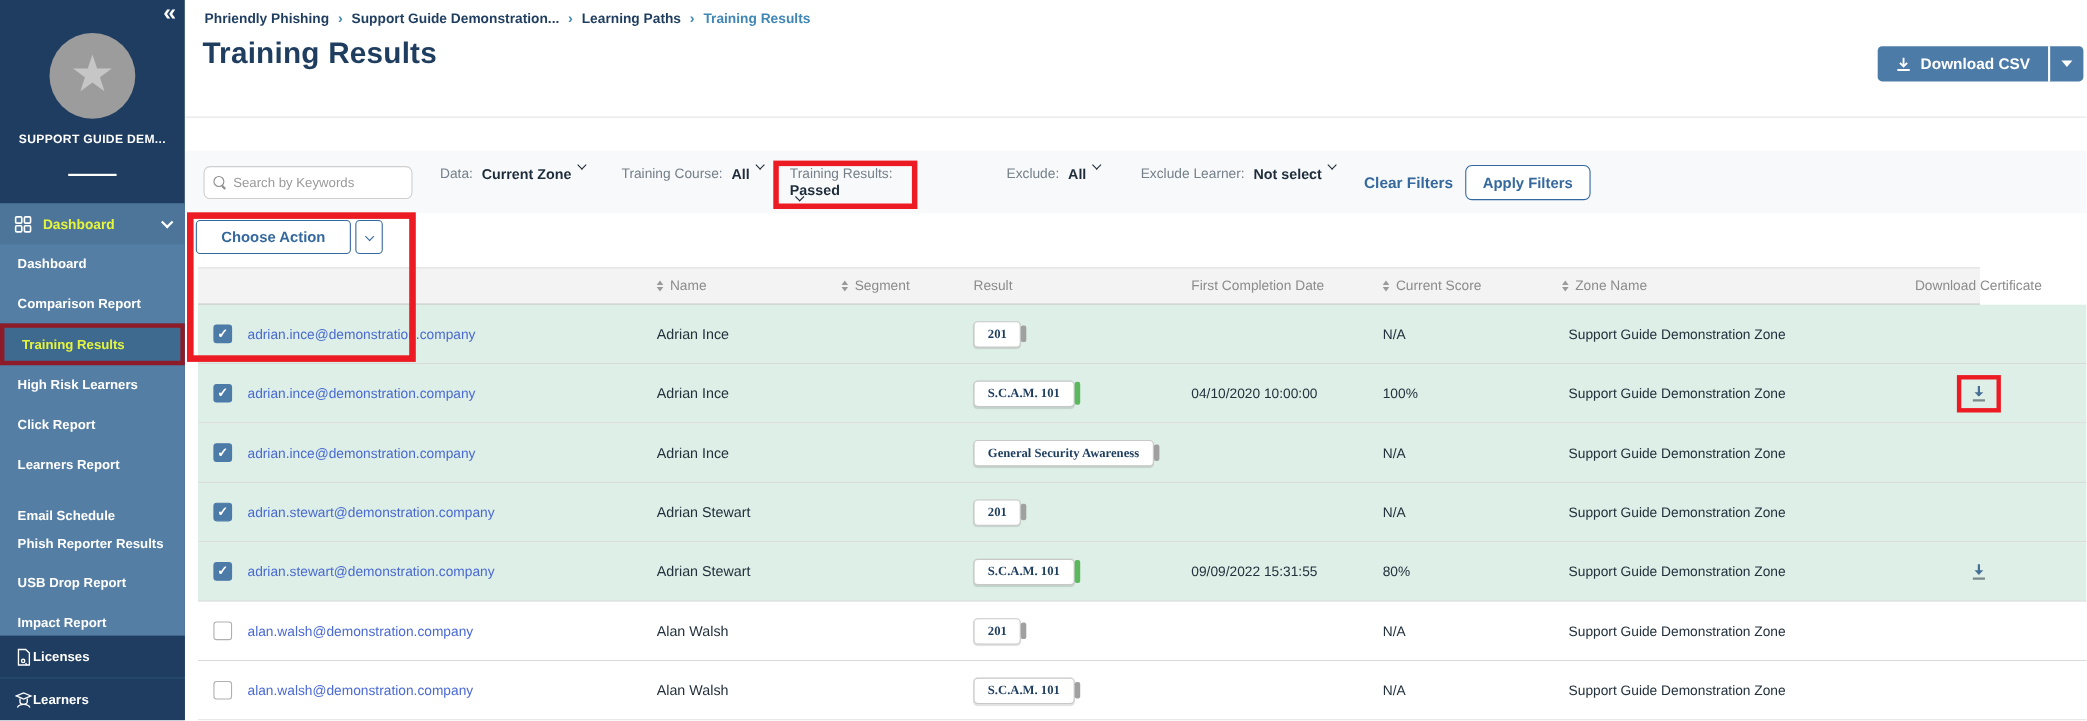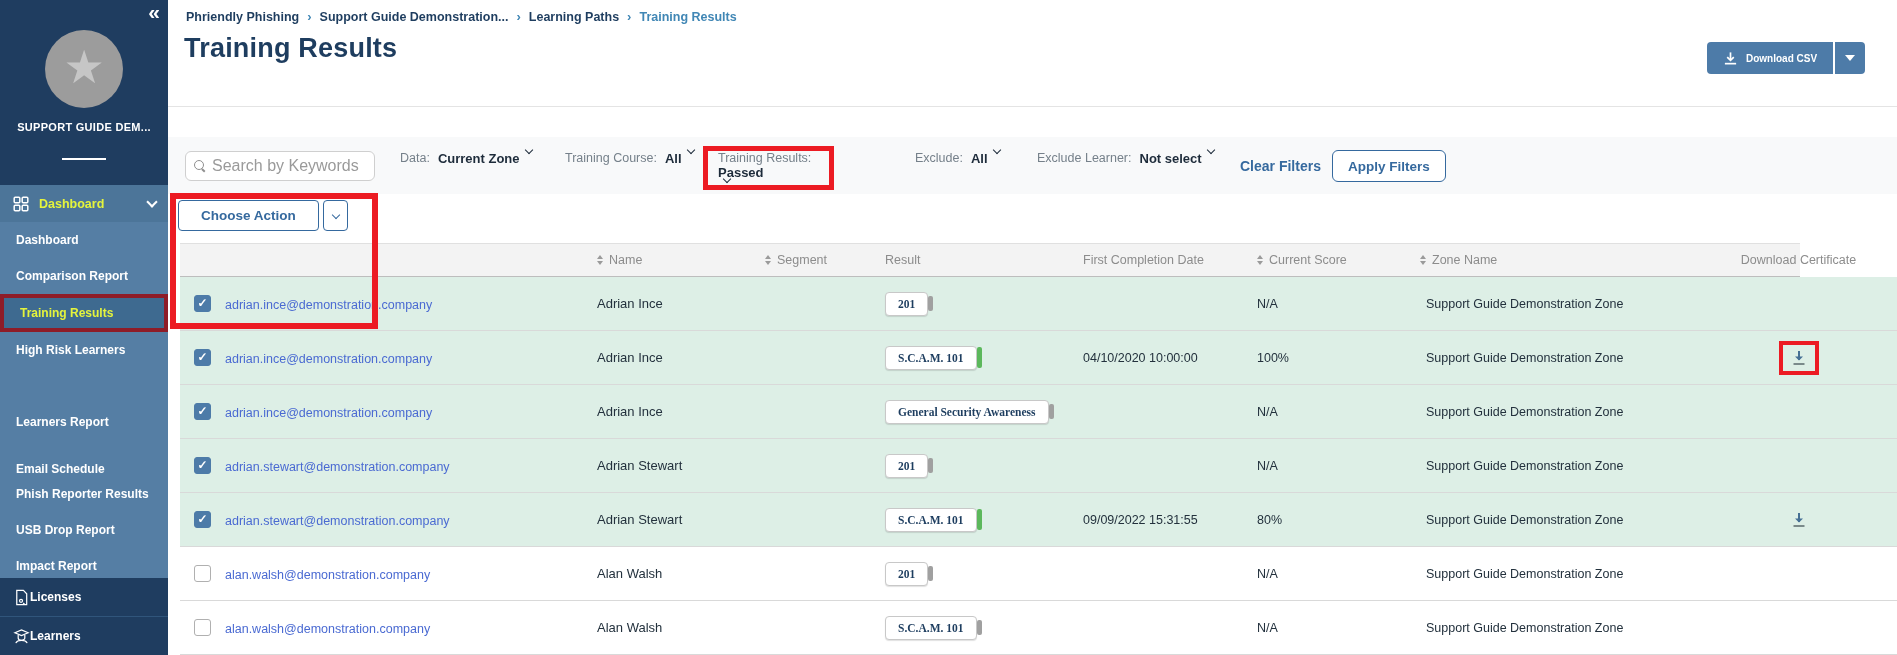--- a/index.html
+++ b/index.html
@@ -26,32 +26,32 @@
   .side-sep { position:absolute; left:0; width:168px; height:1px; background:#30557b; }
 
   
   .breadcrumb { position:absolute; left:186px; top:9px; display:flex; align-items:center; gap:8px; font-size:12.5px; font-weight:bold; color:#1e3d5f; white-space:nowrap; }
   .breadcrumb .sep { color:#4187b5; font-size:13px; }
   .breadcrumb .crumb { cursor:pointer; }
   .breadcrumb .crumb.last { color:#4187b5; }
   .page-title { position:absolute; left:184px; top:33px; font-size:27px; font-weight:800; color:#1e3d5f; letter-spacing:.2px; }
 
   .dlcsv { position:absolute; left:1707px; top:42px; height:32px; display:flex; }
-  .dlcsv .main-btn { background:#4d7ba8; color:#fff; border:none; border-radius:4px 0 0 4px; font-family:inherit; font-size:10px; font-weight:bold; padding:0 16px; display:flex; align-items:center; gap:8px; cursor:pointer; }
+  .dlcsv .main-btn { background:#4d7ba8; color:#fff; border:none; border-radius:4px 0 0 4px; font-family:inherit; font-size:14px; font-weight:bold; padding:0 16px; display:flex; align-items:center; gap:8px; cursor:pointer; }
   .dlcsv .arrow-btn { background:#4d7ba8; border:none; border-left:2px solid #fff; border-radius:0 4px 4px 0; width:32px; display:flex; align-items:center; justify-content:center; cursor:pointer; }
   .dlcsv .tri { width:0; height:0; border-left:5px solid transparent; border-right:5px solid transparent; border-top:6px solid #fff; }
   .hdr-divider { position:absolute; left:168px; top:106px; width:1729px; height:1px; background:#e4e4e4; }
 
   
   .filter-strip { position:absolute; left:168px; top:137px; width:1729px; height:57px; background:#f8f9fa; }
   .search-box { position:absolute; left:185px; top:151px; width:190px; height:30px; background:#fff; border:1px solid #cfcfcf; border-radius:6px; display:flex; align-items:center; padding:0 8px; }
   .sico { position:relative; width:12px; height:12px; flex:0 0 12px; margin-right:6px; }
   .sico::before { content:""; position:absolute; left:0; top:0; width:8px; height:8px; border:1.8px solid #8f8f8f; border-radius:50%; }
   .sico::after { content:""; position:absolute; left:8px; top:8px; width:4px; height:1.8px; background:#8f8f8f; transform:rotate(45deg); transform-origin:left center; }
-  .search-box input { border:none; outline:none; background:transparent; font-family:inherit; font-size:16px; color:#444; width:100%; }
+  .search-box input { border:none; outline:none; background:transparent; font-family:inherit; font-size:12px; color:#444; width:100%; }
   .search-box input::placeholder { color:#9a9a9a; }
 
   .fgroup { position:absolute; top:151px; height:30px; display:flex; align-items:flex-start; white-space:nowrap; cursor:pointer; }
   .fgroup .flabel { color:#75808a; font-size:12.5px; margin-right:8px; }
   .fgroup .fvalue { color:#1d2b3a; font-size:13px; font-weight:bold; }
   .chev { display:inline-block; width:6px; height:6px; border-right:1.8px solid #1d2b3a; border-bottom:1.8px solid #1d2b3a; transform:rotate(45deg); margin-left:6px; margin-top:-4px; }
   .fgroup.hl { top:146px; height:44px; border:5px solid #ec1b23; padding:0 10px; background:transparent;flex-direction:column; }
   .clear-filters { position:absolute; left:1240px; top:151px; height:30px; display:flex; align-items:center; color:#35699e; font-size:14px; font-weight:bold; cursor:pointer; }
   .apply-filters { position:absolute; left:1332px; top:150px; height:32px; padding:0 15px; background:#fff; border:1.6px solid #35699e; border-radius:6px; color:#35699e; font-family:inherit; font-size:13.5px; font-weight:bold; cursor:pointer; }
 
@@ -128,20 +128,23 @@
       </div>
     <div class="side-item" style="top:258px">
         <span>Comparison Report</span>
       </div>
     <div class="side-item active" style="top:294px">
         <span>Training Results</span>
       </div>
     <div class="side-item" style="top:332px">
         <span>High Risk Learners</span>
       </div>
+    <div class="side-item" style="top:368px">
+        <span>Click Report</span>
+      </div>
     <div class="side-item" style="top:404px">
         <span>Learners Report</span>
       </div>
     <div class="side-item" style="top:451px">
         <span>Email Schedule</span>
       </div>
     <div class="side-item" style="top:476px">
         <span>Phish Reporter Results</span>
       </div>
     <div class="side-item" style="top:512px">

